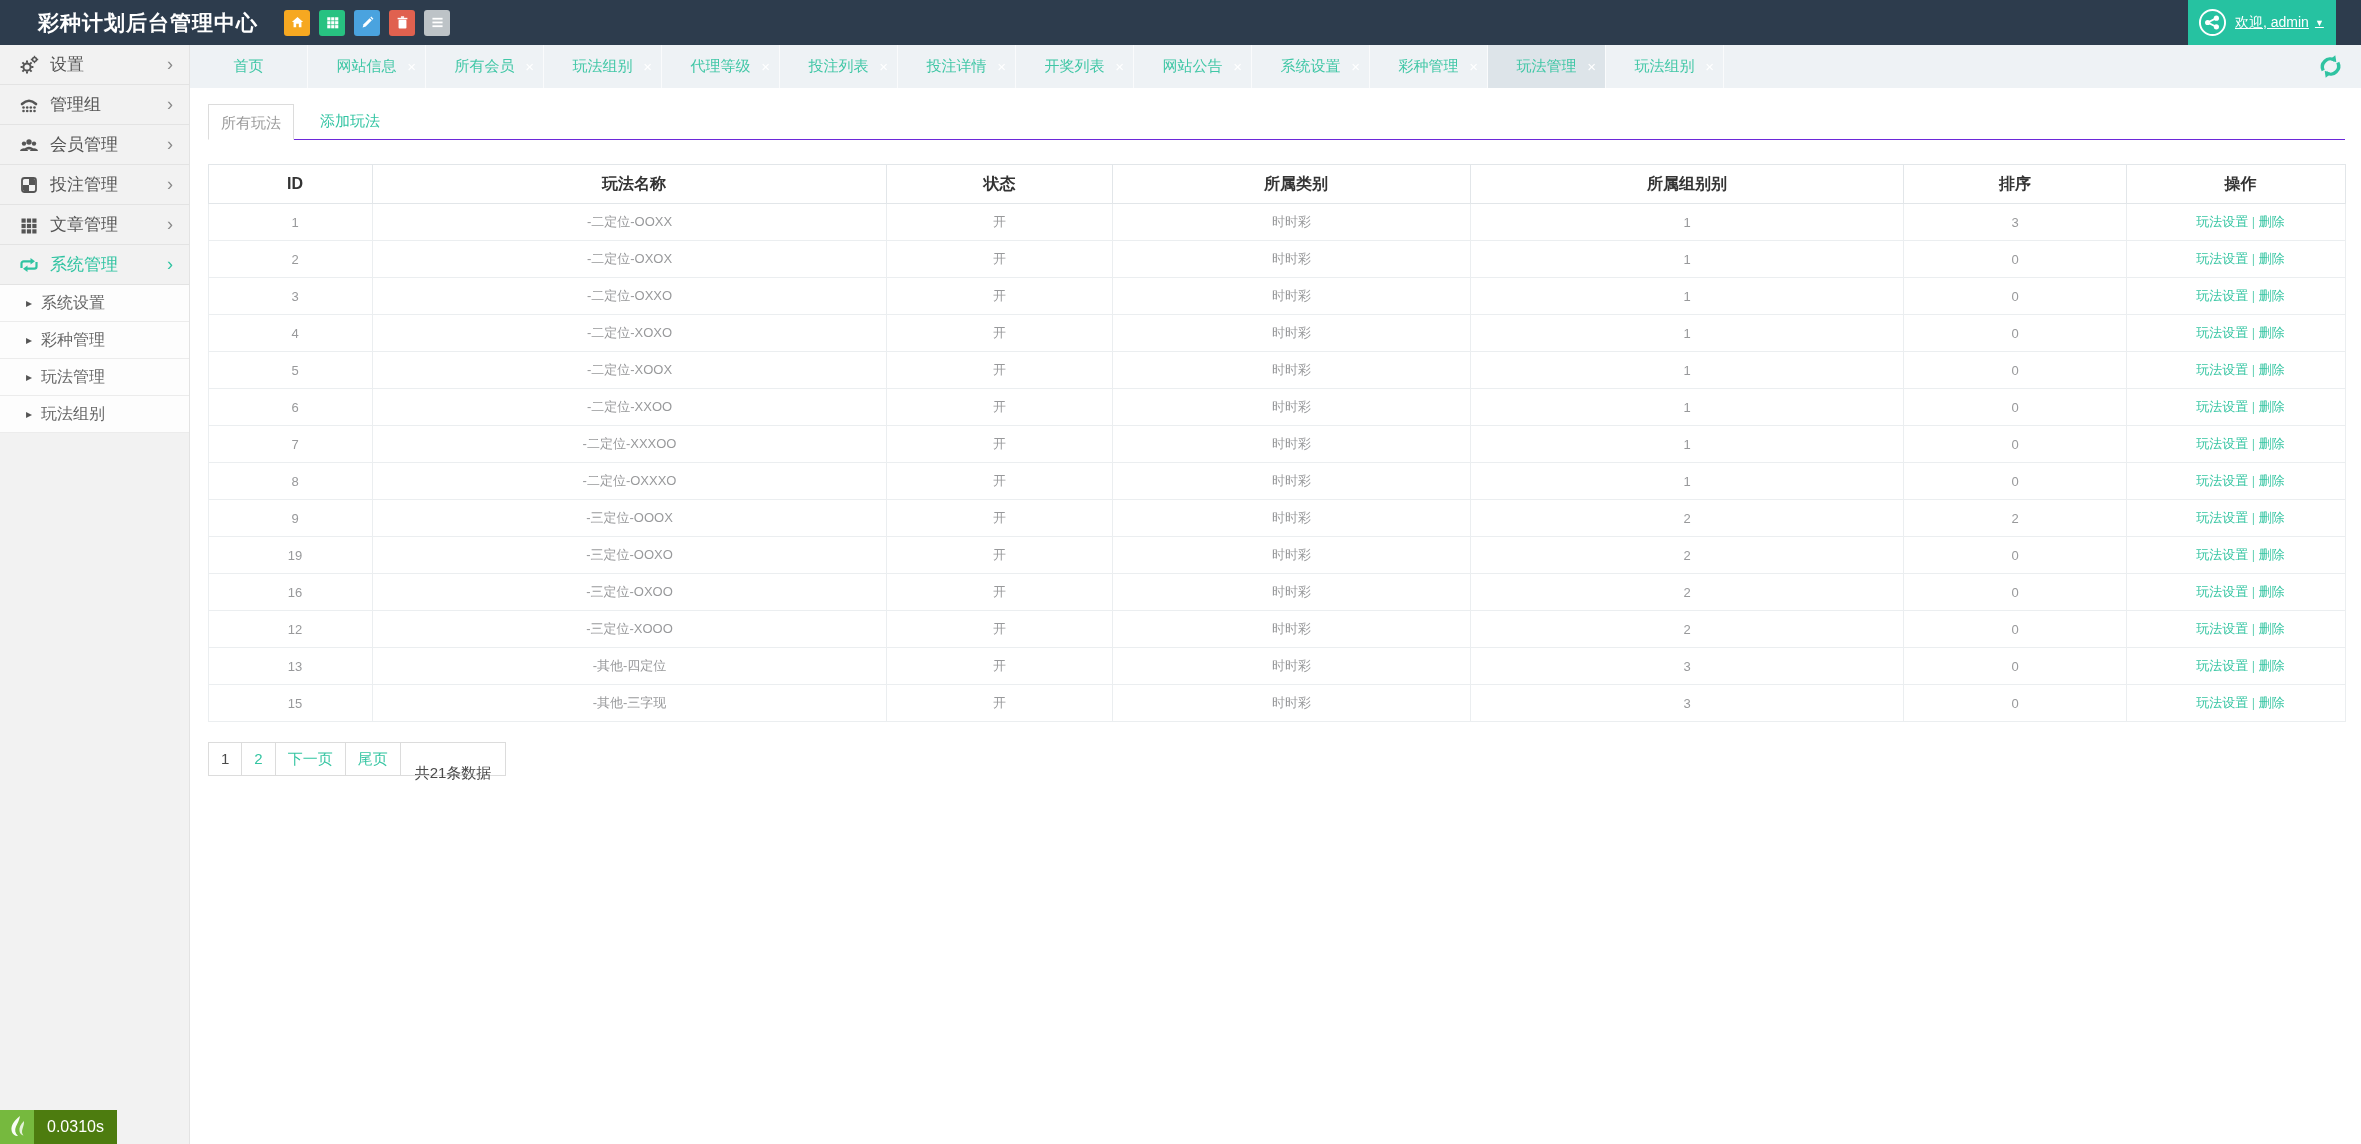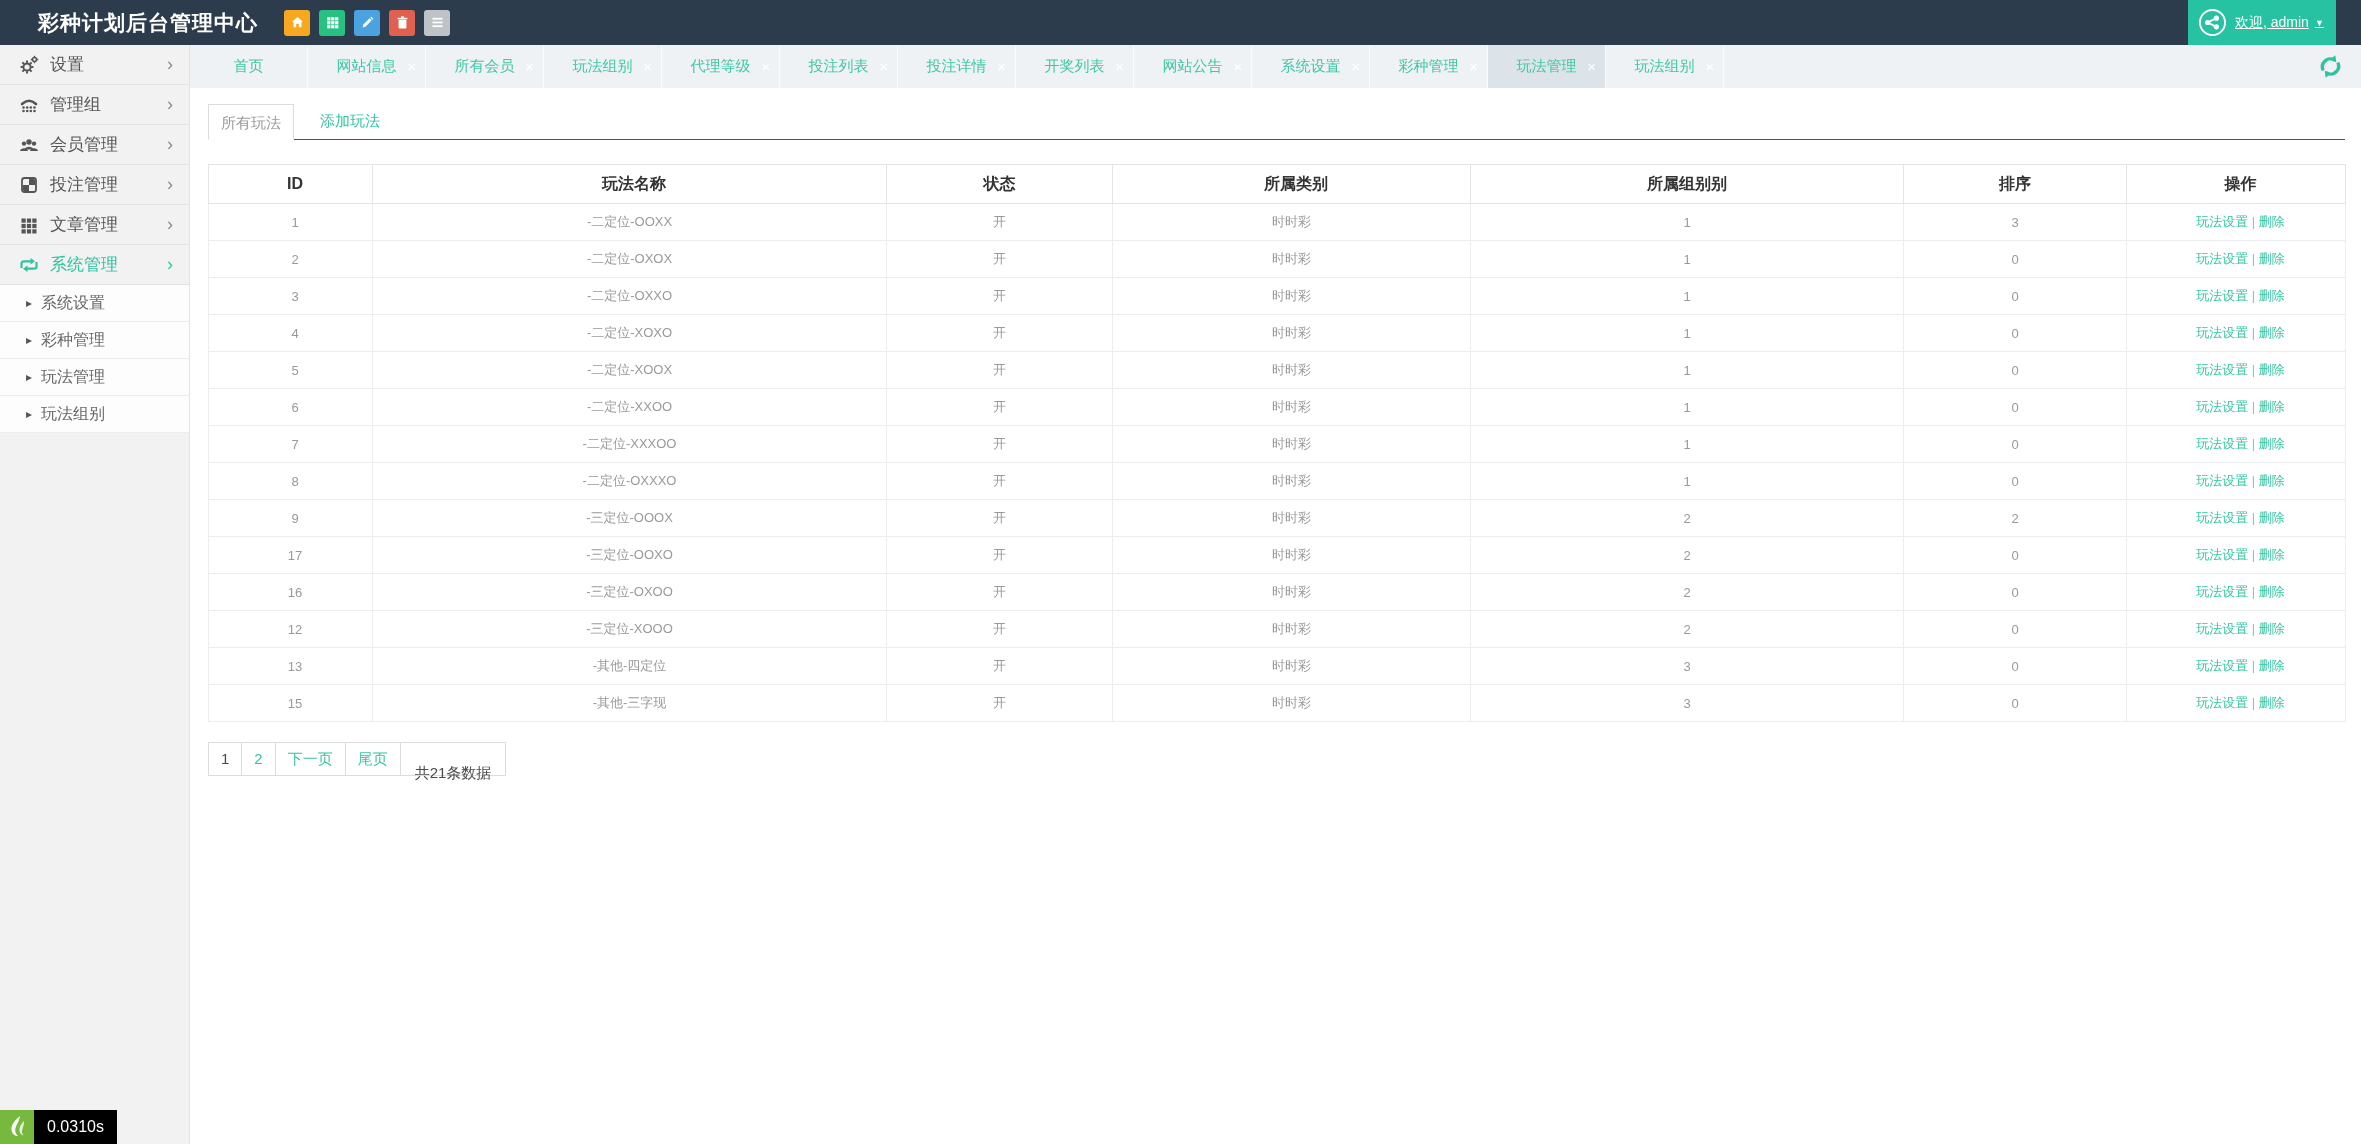--- a/index.html
+++ b/index.html
@@ -59,21 +59,21 @@
   .pager { margin:20px 0 0 18px; display:inline-flex; }
   .pcell { border:1px solid #dcdcdc; margin-left:-1px; height:34px; line-height:32px; padding:0 12px; font-size:15px; color:#35c5a2; background:#fff; cursor:pointer; white-space:nowrap; }
   .pcell:first-child { margin-left:0; }
   .pcell.current { color:#4a4a4a; cursor:default; }
   .pcell.total { color:#4a4a4a; padding:14px 14px; cursor:default; }
 
   
   .footbadge { position:absolute; left:0; bottom:0; height:34px; display:flex; }
   .tp-logo { width:34px; height:34px; background:#76b93e; display:flex; align-items:center; justify-content:center; }
   .tp-logo svg { width:22px; height:24px; display:block; }
-  .speed { background:#000000; color:#fff; font-size:16px; line-height:34px; padding:0 13px; }
+  .speed { background:#4d7c0f; color:#fff; font-size:16px; line-height:34px; padding:0 13px; }
 </style>
 </head>
 <body>
 
 <div class="page">
 
   <div class="topbar">
     <div class="app-title">彩种计划后台管理中心</div>
     <div class="quick">
         <span class="qbtn" style="background: rgb(246, 168, 33);">
@@ -448,21 +448,21 @@
           <tr>
             <td class="al">9</td>
             <td class="ac">-三定位-OOOX</td>
             <td class="ac">开</td>
             <td class="ac">时时彩</td>
             <td class="ac">2</td>
             <td class="ac">2</td>
             <td class="al"><a class="oplink">玩法设置</a><span class="opsep"> | </span><a class="oplink">删除</a></td>
           </tr>
           <tr>
-            <td class="al">17</td>
+            <td class="al">19</td>
             <td class="ac">-三定位-OOXO</td>
             <td class="ac">开</td>
             <td class="ac">时时彩</td>
             <td class="ac">2</td>
             <td class="ac">0</td>
             <td class="al"><a class="oplink">玩法设置</a><span class="opsep"> | </span><a class="oplink">删除</a></td>
           </tr>
           <tr>
             <td class="al">16</td>
             <td class="ac">-三定位-OXOO</td>

